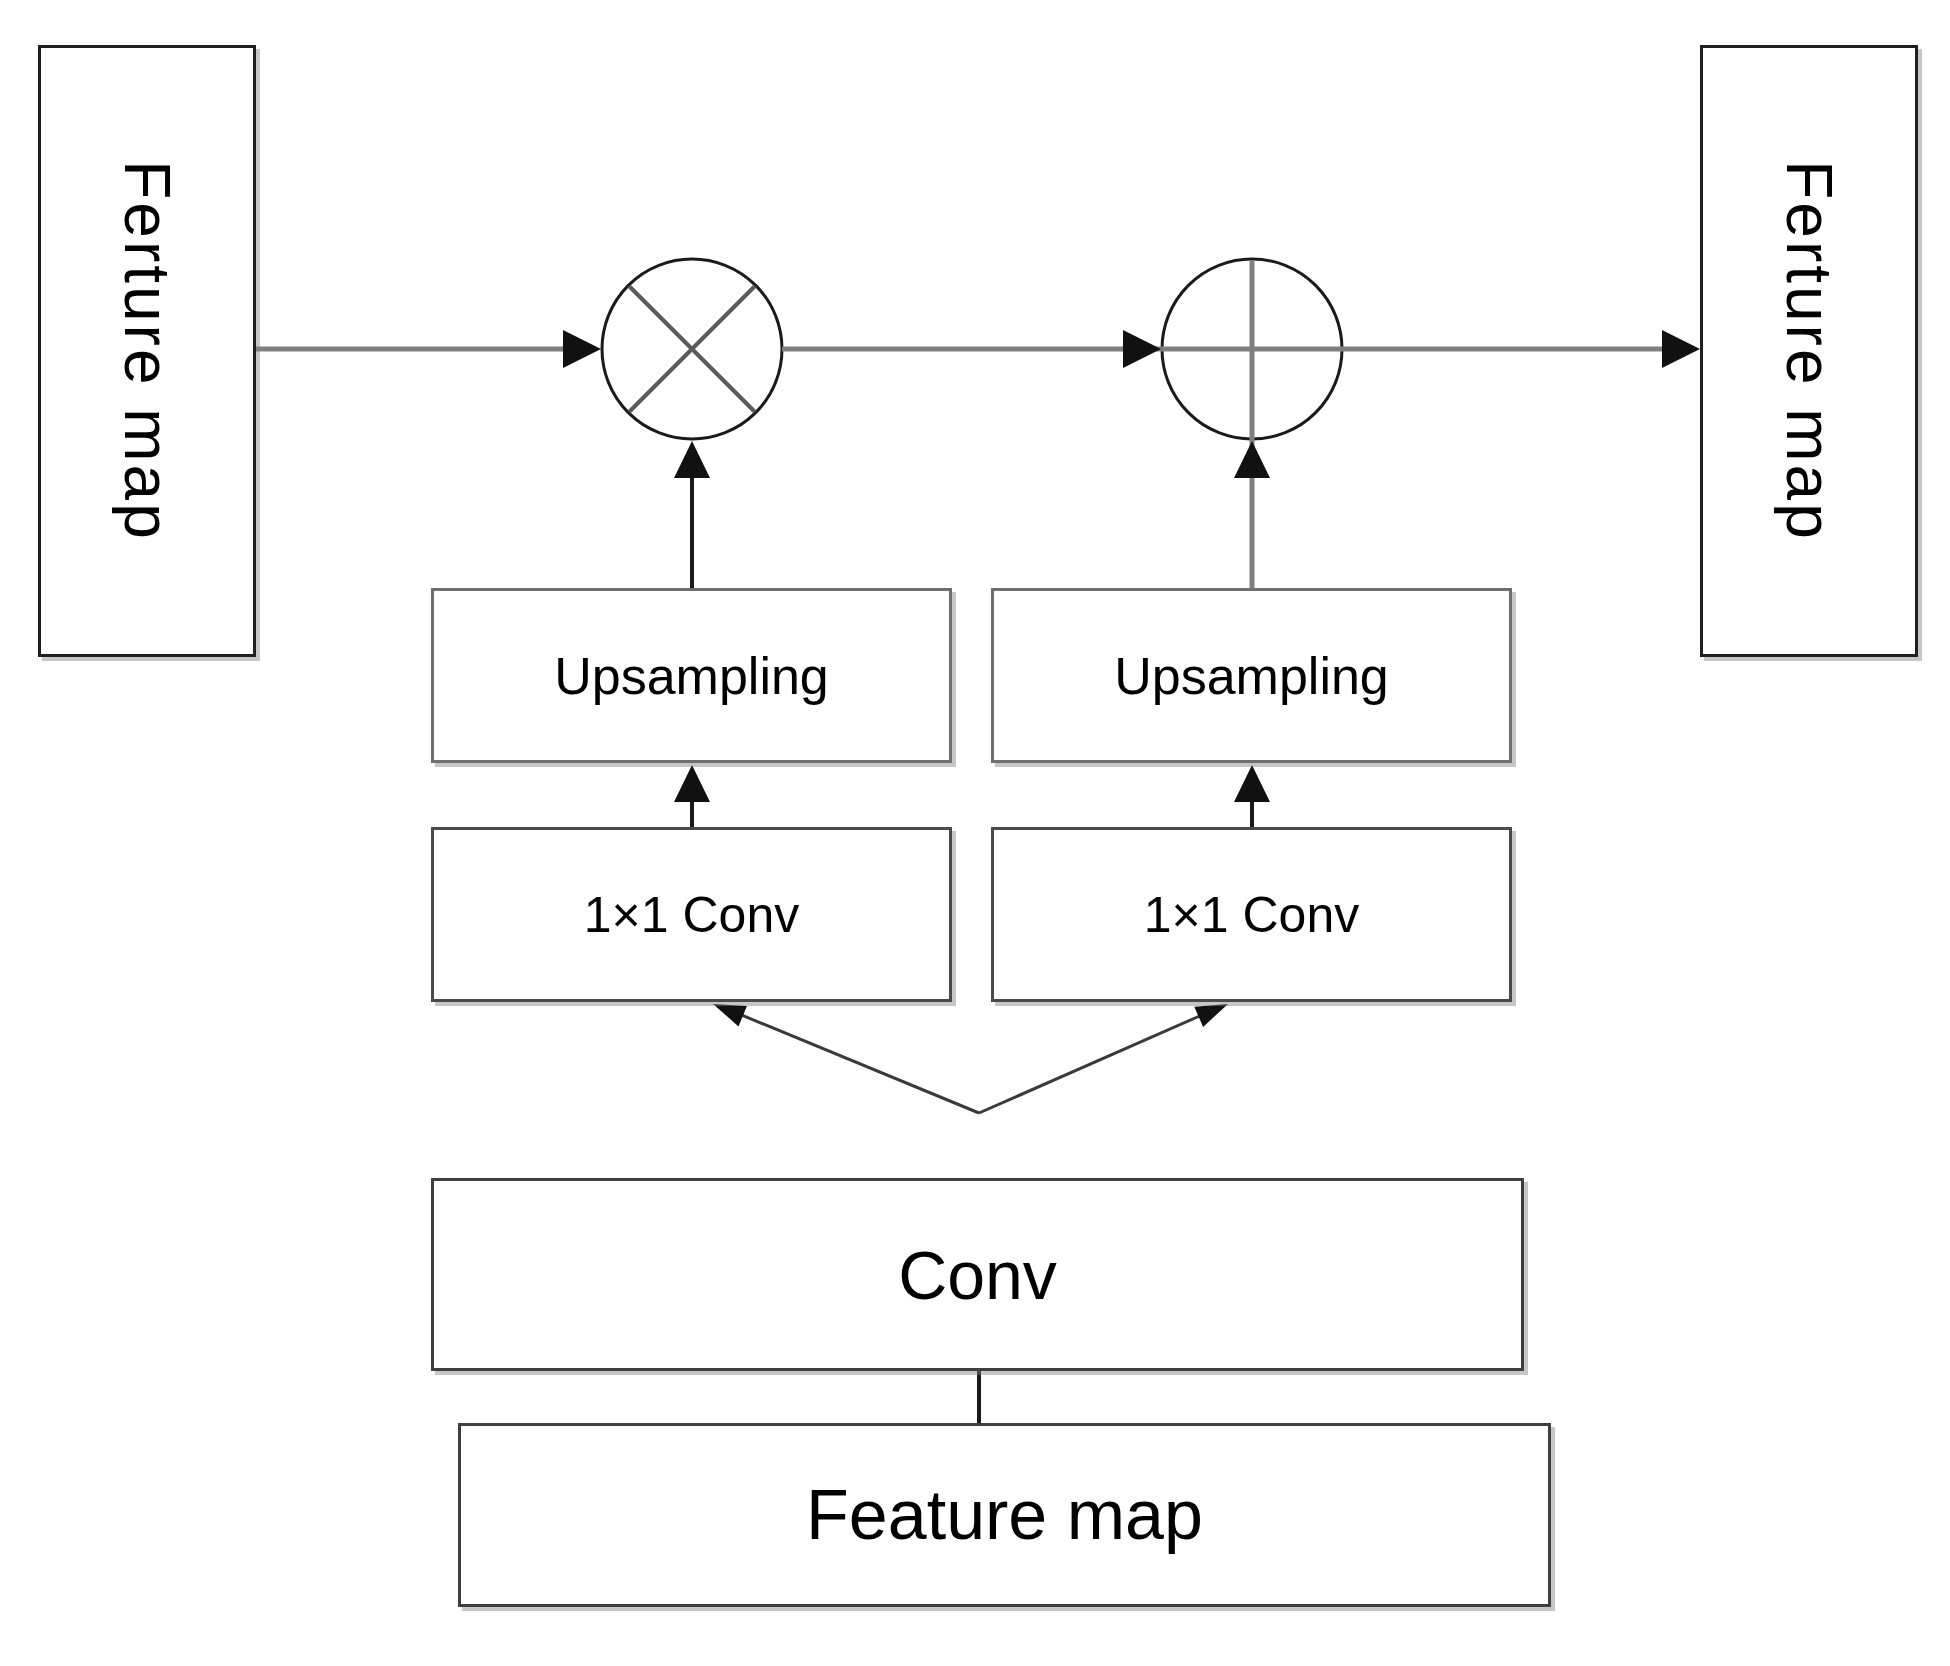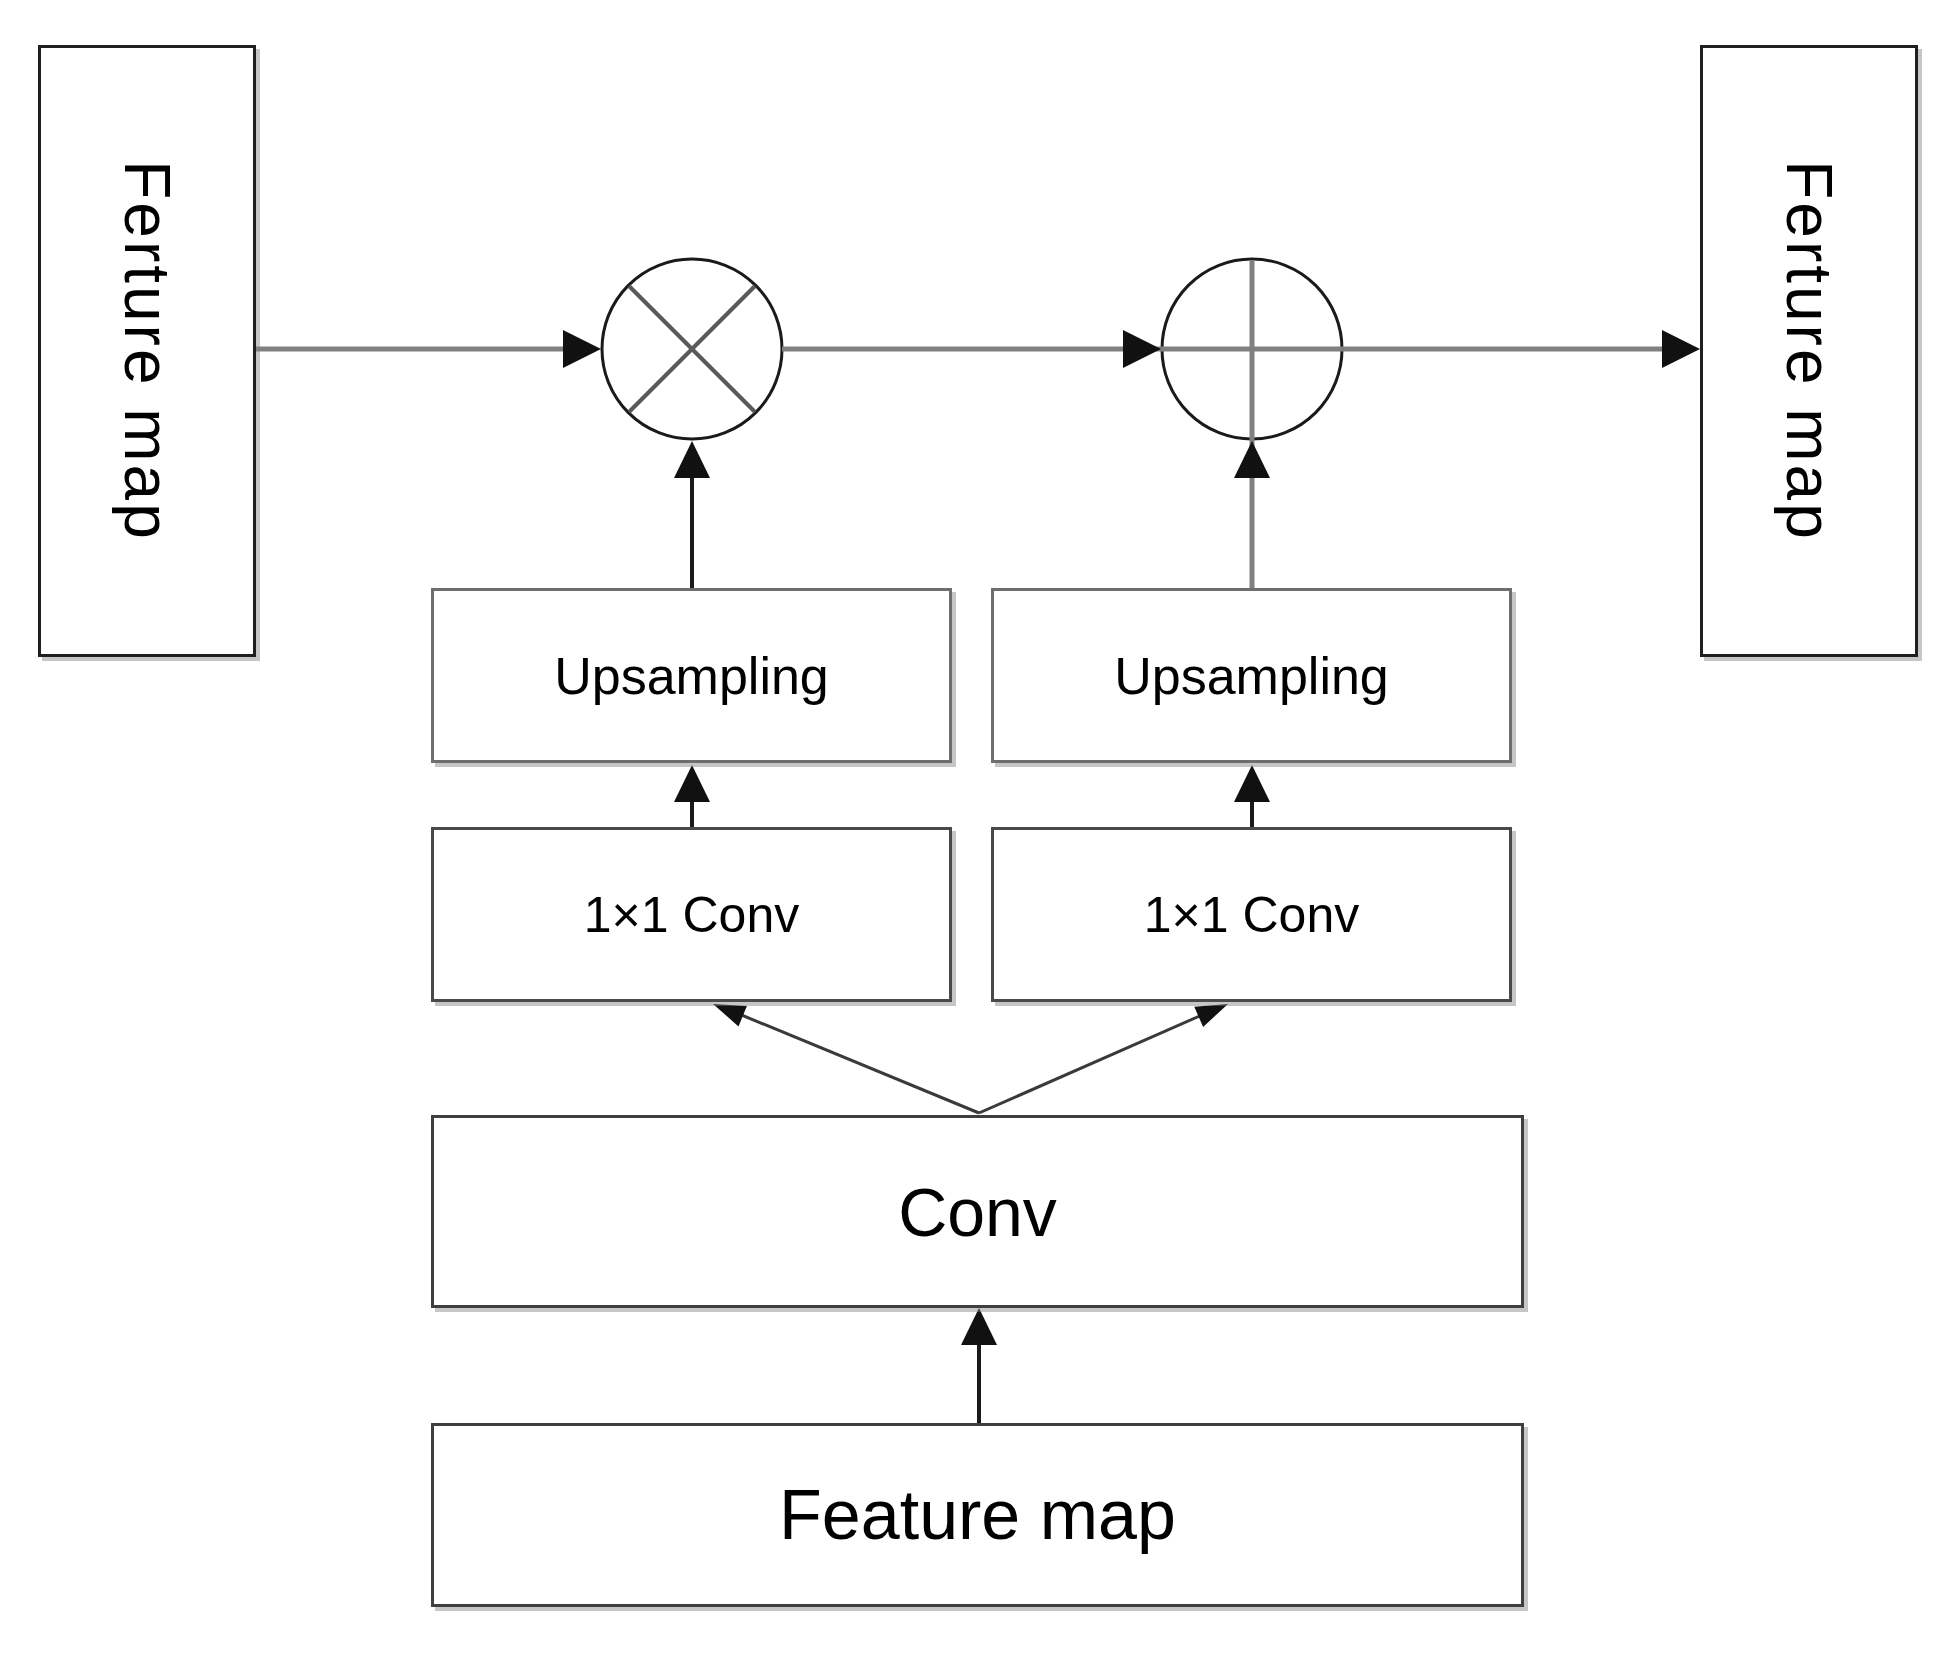--- a/index.html
+++ b/index.html
@@ -62,28 +62,29 @@
     height: 175px;
     top: 827px;
     font-size: 50px;
   }
   .wide-box {
     border: 3px solid #3f3f3f;
     left: 431px;
     width: 1093px;
   }
   #conv-box {
-    top: 1115px;
+    top: 1178px;
     height: 193px;
     font-size: 68px;
   }
   #feature-map-box {
     top: 1423px;
     height: 184px;
     font-size: 70px;
+    margin-left: 27px;
   }
 </style>
 </head>
 <body>
 
 <div class="stage">
 
   <svg class="connector-layer" viewBox="0 0 1950 1666" xmlns="http://www.w3.org/2000/svg">
 
     <circle cx="692" cy="349" r="90" fill="#ffffff" stroke="#1a1a1a" stroke-width="3"></circle>

